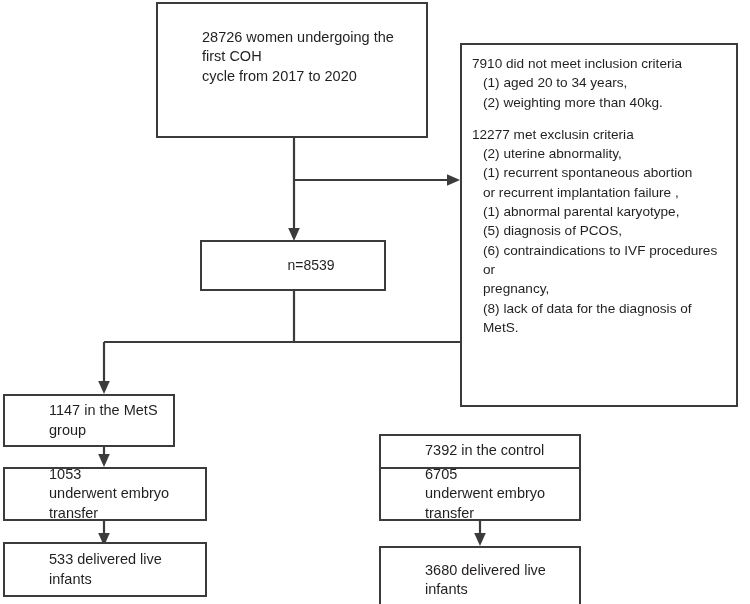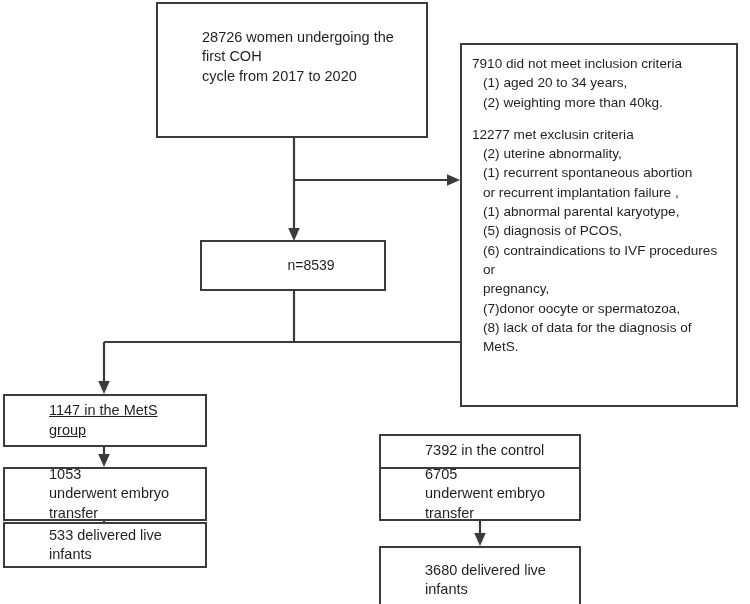--- a/index.html
+++ b/index.html
@@ -81,23 +81,23 @@
   
   #box-eligible {
     left: 200px;
     top: 240px;
     width: 186px;
     height: 51px;
     font-size: 14px;
   }
   
   .col-box { font-size: 14.5px; }
-  #box-mets-group   { left: 3px;   top: 394px; width: 204px; height: 53px; text-decoration: underline; }
+  #box-mets-group   { left: 3px;   top: 394px; width: 172px; height: 53px; }
   #box-mets-et      { left: 3px;   top: 467px; width: 204px; height: 54px; }
-  #box-mets-infants { left: 3px;   top: 522px; width: 204px; height: 46px; }
+  #box-mets-infants { left: 3px;   top: 542px; width: 204px; height: 55px; }
   #box-ctrl-group   { left: 379px; top: 394px; width: 202px; height: 53px; margin-top: 40px; }
   #box-ctrl-et      { left: 379px; top: 467px; width: 202px; height: 54px; }
   #box-ctrl-infants { left: 379px; top: 546px; width: 202px; height: 68px; }
 
   
   #connectors {
     position: absolute;
     left: 0;
     top: 0;
     width: 750px;
@@ -159,21 +159,20 @@
     <span class="spacer"></span>
     <span class="grp-head">12277 met exclusin criteria</span>
     <ol>
       <li>(2) uterine abnormality,</li>
       <li>(1) recurrent spontaneous abortion
 or recurrent implantation failure ,</li>
       <li>(1) abnormal parental karyotype,</li>
       <li>(5) diagnosis of PCOS,</li>
       <li>(6) contraindications to IVF procedures or
 pregnancy,</li>
-      <li>(7)donor oocyte or spermatozoa,</li>
       <li>(8) lack of data for the diagnosis of MetS.</li>
     </ol>
   </div>
 
   <div class="box" id="box-eligible">
     <span class="txt">n=8539</span>
   </div>
 
   <div class="box col-box" id="box-mets-group">
     <span class="txt">1147 in the MetS group</span>

